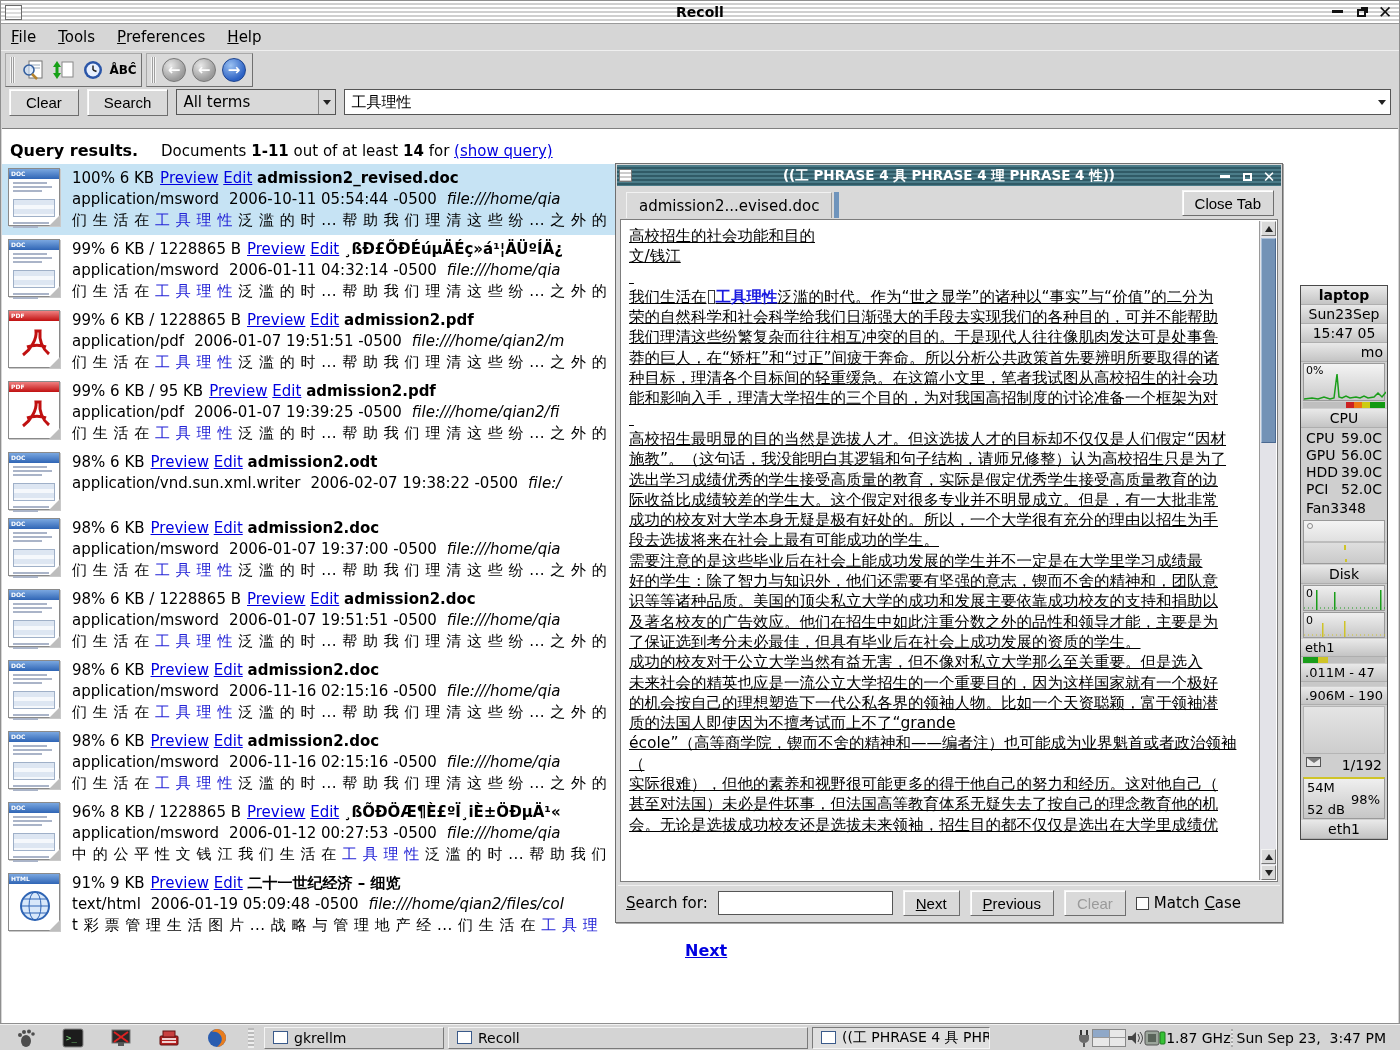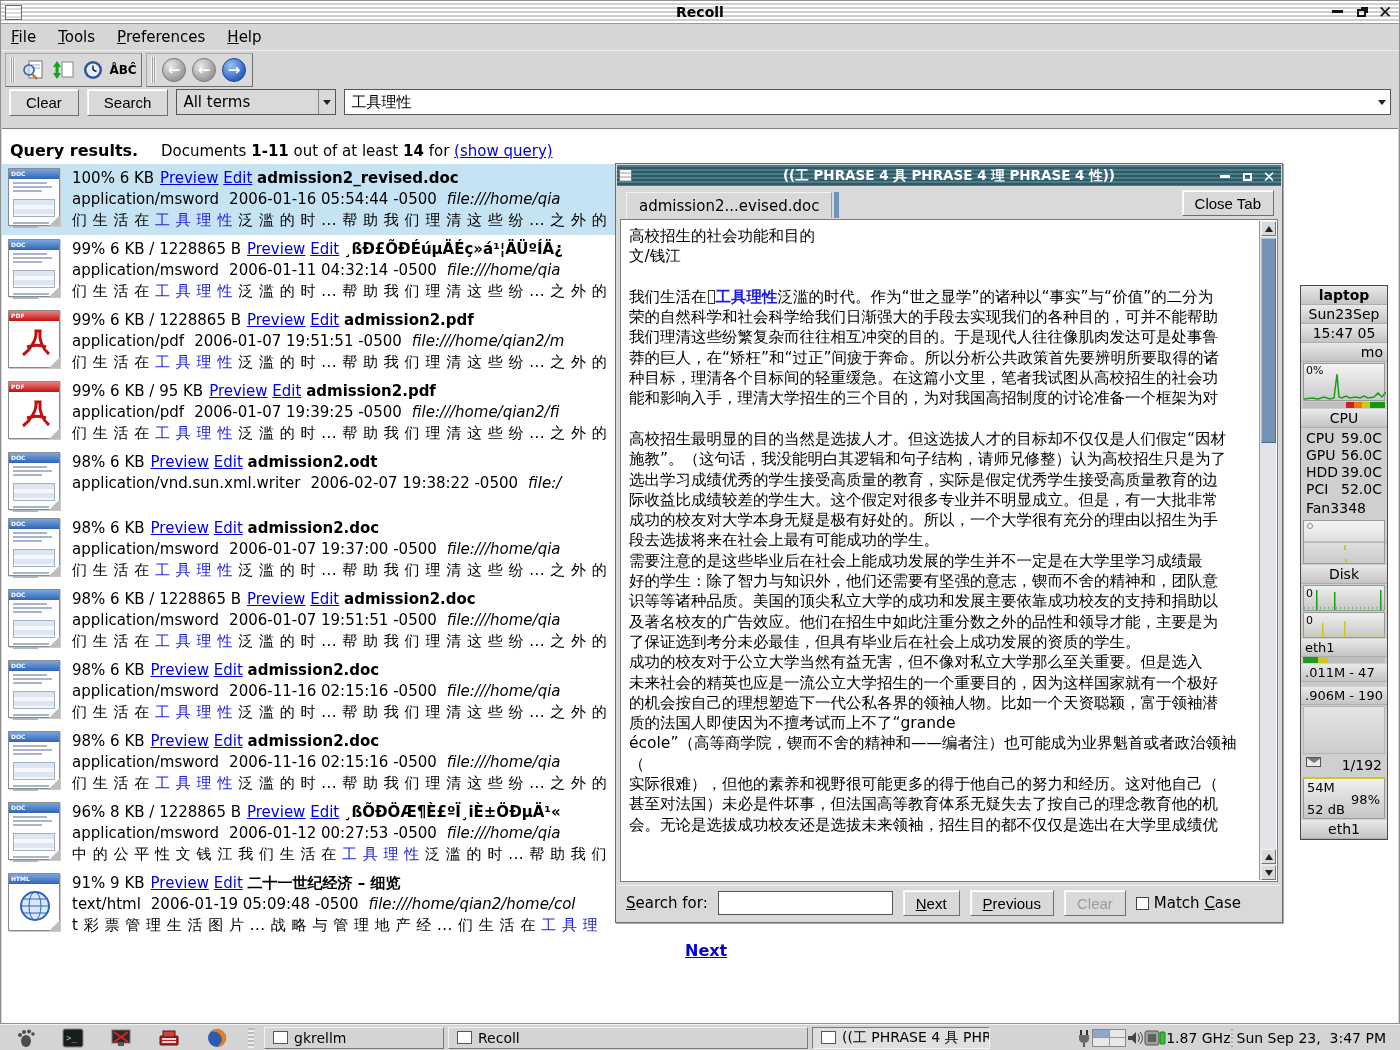--- a/index.html
+++ b/index.html
@@ -99,21 +99,21 @@
   .ptitle .wc-close { color:#fff; font-size:15px; }
 
   .ptabrow { height:31px; display:flex; align-items:flex-end; padding:4px 6px 0 10px; position:relative; }
   .ptab { height:26px; padding:0 12px; background:#d9d9d9; border:1px solid #9a9a9a; border-bottom:none;
      border-top-color:#f2f2f2; border-left-color:#f2f2f2; font-size:15px; display:flex; align-items:center; }
   .ptab-ind { width:5px; height:26px; background:#6f94bc; margin-left:2px; }
   .closetab { position:absolute; right:8px; top:3px; }
 
   .pcontent { position:absolute; left:4px; right:4px; top:55px; bottom:40px; background:#fff;
      border:1px solid #7d7d7d; overflow:hidden; }
-  .ptextpane { position:absolute; inset:6px 22px 2px 8px; overflow:hidden; }
+  .ptextpane { position:absolute; inset:6px 22px 2px 8px; overflow:hidden;text-decoration:underline; }
   .pline { font-size:15.5px; line-height:20.3px; white-space:nowrap; }
   .pline .hl { color:#1a1ae0; font-weight:bold; }
   .missing-box { display:inline-block; width:7px; height:14px; border:1px solid #333; vertical-align:-2px; margin:0 1px; }
 
   .pscroll { position:absolute; right:1px; top:1px; bottom:1px; width:17px; background:#e3e3e8; border-left:1px solid #9a9a9a; }
   .sarrow { position:absolute; left:1px; width:15px; height:15px; background:#d9d9d9;
      border:1px solid; border-color:#f2f2f2 #777 #777 #f2f2f2; display:flex; align-items:center; justify-content:center; }
   .tri-up { width:0;height:0;border-left:4px solid transparent;border-right:4px solid transparent;border-bottom:6px solid #222; }
   .tri-dn { width:0;height:0;border-left:4px solid transparent;border-right:4px solid transparent;border-top:6px solid #222; }
   .sthumb { position:absolute; left:1px; top:17px; width:15px; height:205px; background:#7392b6;
@@ -279,21 +279,21 @@
               </div>
               <div class="ftable"></div>
               <div class="flines">
                 <i style="width:85%"></i>
                 <i style="width:60%"></i>
               </div>
               <div class="fold"></div>
             </div>
             <div class="rtext">
               <div><span class="rmeta">100% 6 KB</span><a class="link">Preview</a>  <a class="link">Edit</a>   <span class="rtitle">admission2_revised.doc</span></div>
-              <div><span class="rmime">application/msword</span><span class="rmime">2006-01-16 05:54:44 -0500</span><span class="rurl">file:///home/qia</span></div>
+              <div><span class="rmime">application/msword</span><span class="rmime">2006-10-11 05:54:44 -0500</span><span class="rurl">file:///home/qia</span></div>
               <div class="snip"><span>们 生 活 在 </span><span class="hl">工 具 理 性</span><span> 泛 滥 的 时 ... 帮 助 我 们 理 清 这 些 纷 ... 之 外 的</span></div>
             </div>
           </div>
           <div class="rrow">
             <div class="ficon">
               <div class="fhead doc">DOC</div>
               <div class="flines">
                 <i style="width:80%"></i>
                 <i style="width:92%"></i>
                 <i style="width:70%"></i>
@@ -471,21 +471,21 @@
                 <circle cx="16" cy="16" r="14" fill="#d8e8fa" stroke="#2f65b5" stroke-width="2"></circle>
                 <ellipse cx="16" cy="16" rx="6" ry="14" fill="none" stroke="#2f65b5"></ellipse>
                 <line x1="2" y1="16" x2="30" y2="16" stroke="#2f65b5"></line>
                 <line x1="4" y1="9" x2="28" y2="9" stroke="#2f65b5"></line>
                 <line x1="4" y1="23" x2="28" y2="23" stroke="#2f65b5"></line>
               </svg>
               <div class="fold"></div>
             </div>
             <div class="rtext">
               <div><span class="rmeta">91% 9 KB</span><a class="link">Preview</a>  <a class="link">Edit</a>   <span class="rtitle">二十一世纪经济 – 细览</span></div>
-              <div><span class="rmime">text/html</span><span class="rmime">2006-01-19 05:09:48 -0500</span><span class="rurl">file:///home/qian2/home/col</span></div>
+              <div><span class="rmime">text/html</span><span class="rmime">2006-01-19 05:09:48 -0500</span><span class="rurl">file:///home/qian2/files/col</span></div>
               <div class="snip"><span>t 彩 票 管 理 生 活 图 片 ... 战 略 与 管 理 地 产 经 ... 们 生 活 在 </span><span class="hl">工 具 理</span></div>
             </div>
           </div>
         </div>
       <a class="link next-bottom">Next</a>
     </div>
   </div>
 
   <div class="preview">
     <div class="ptitle">

